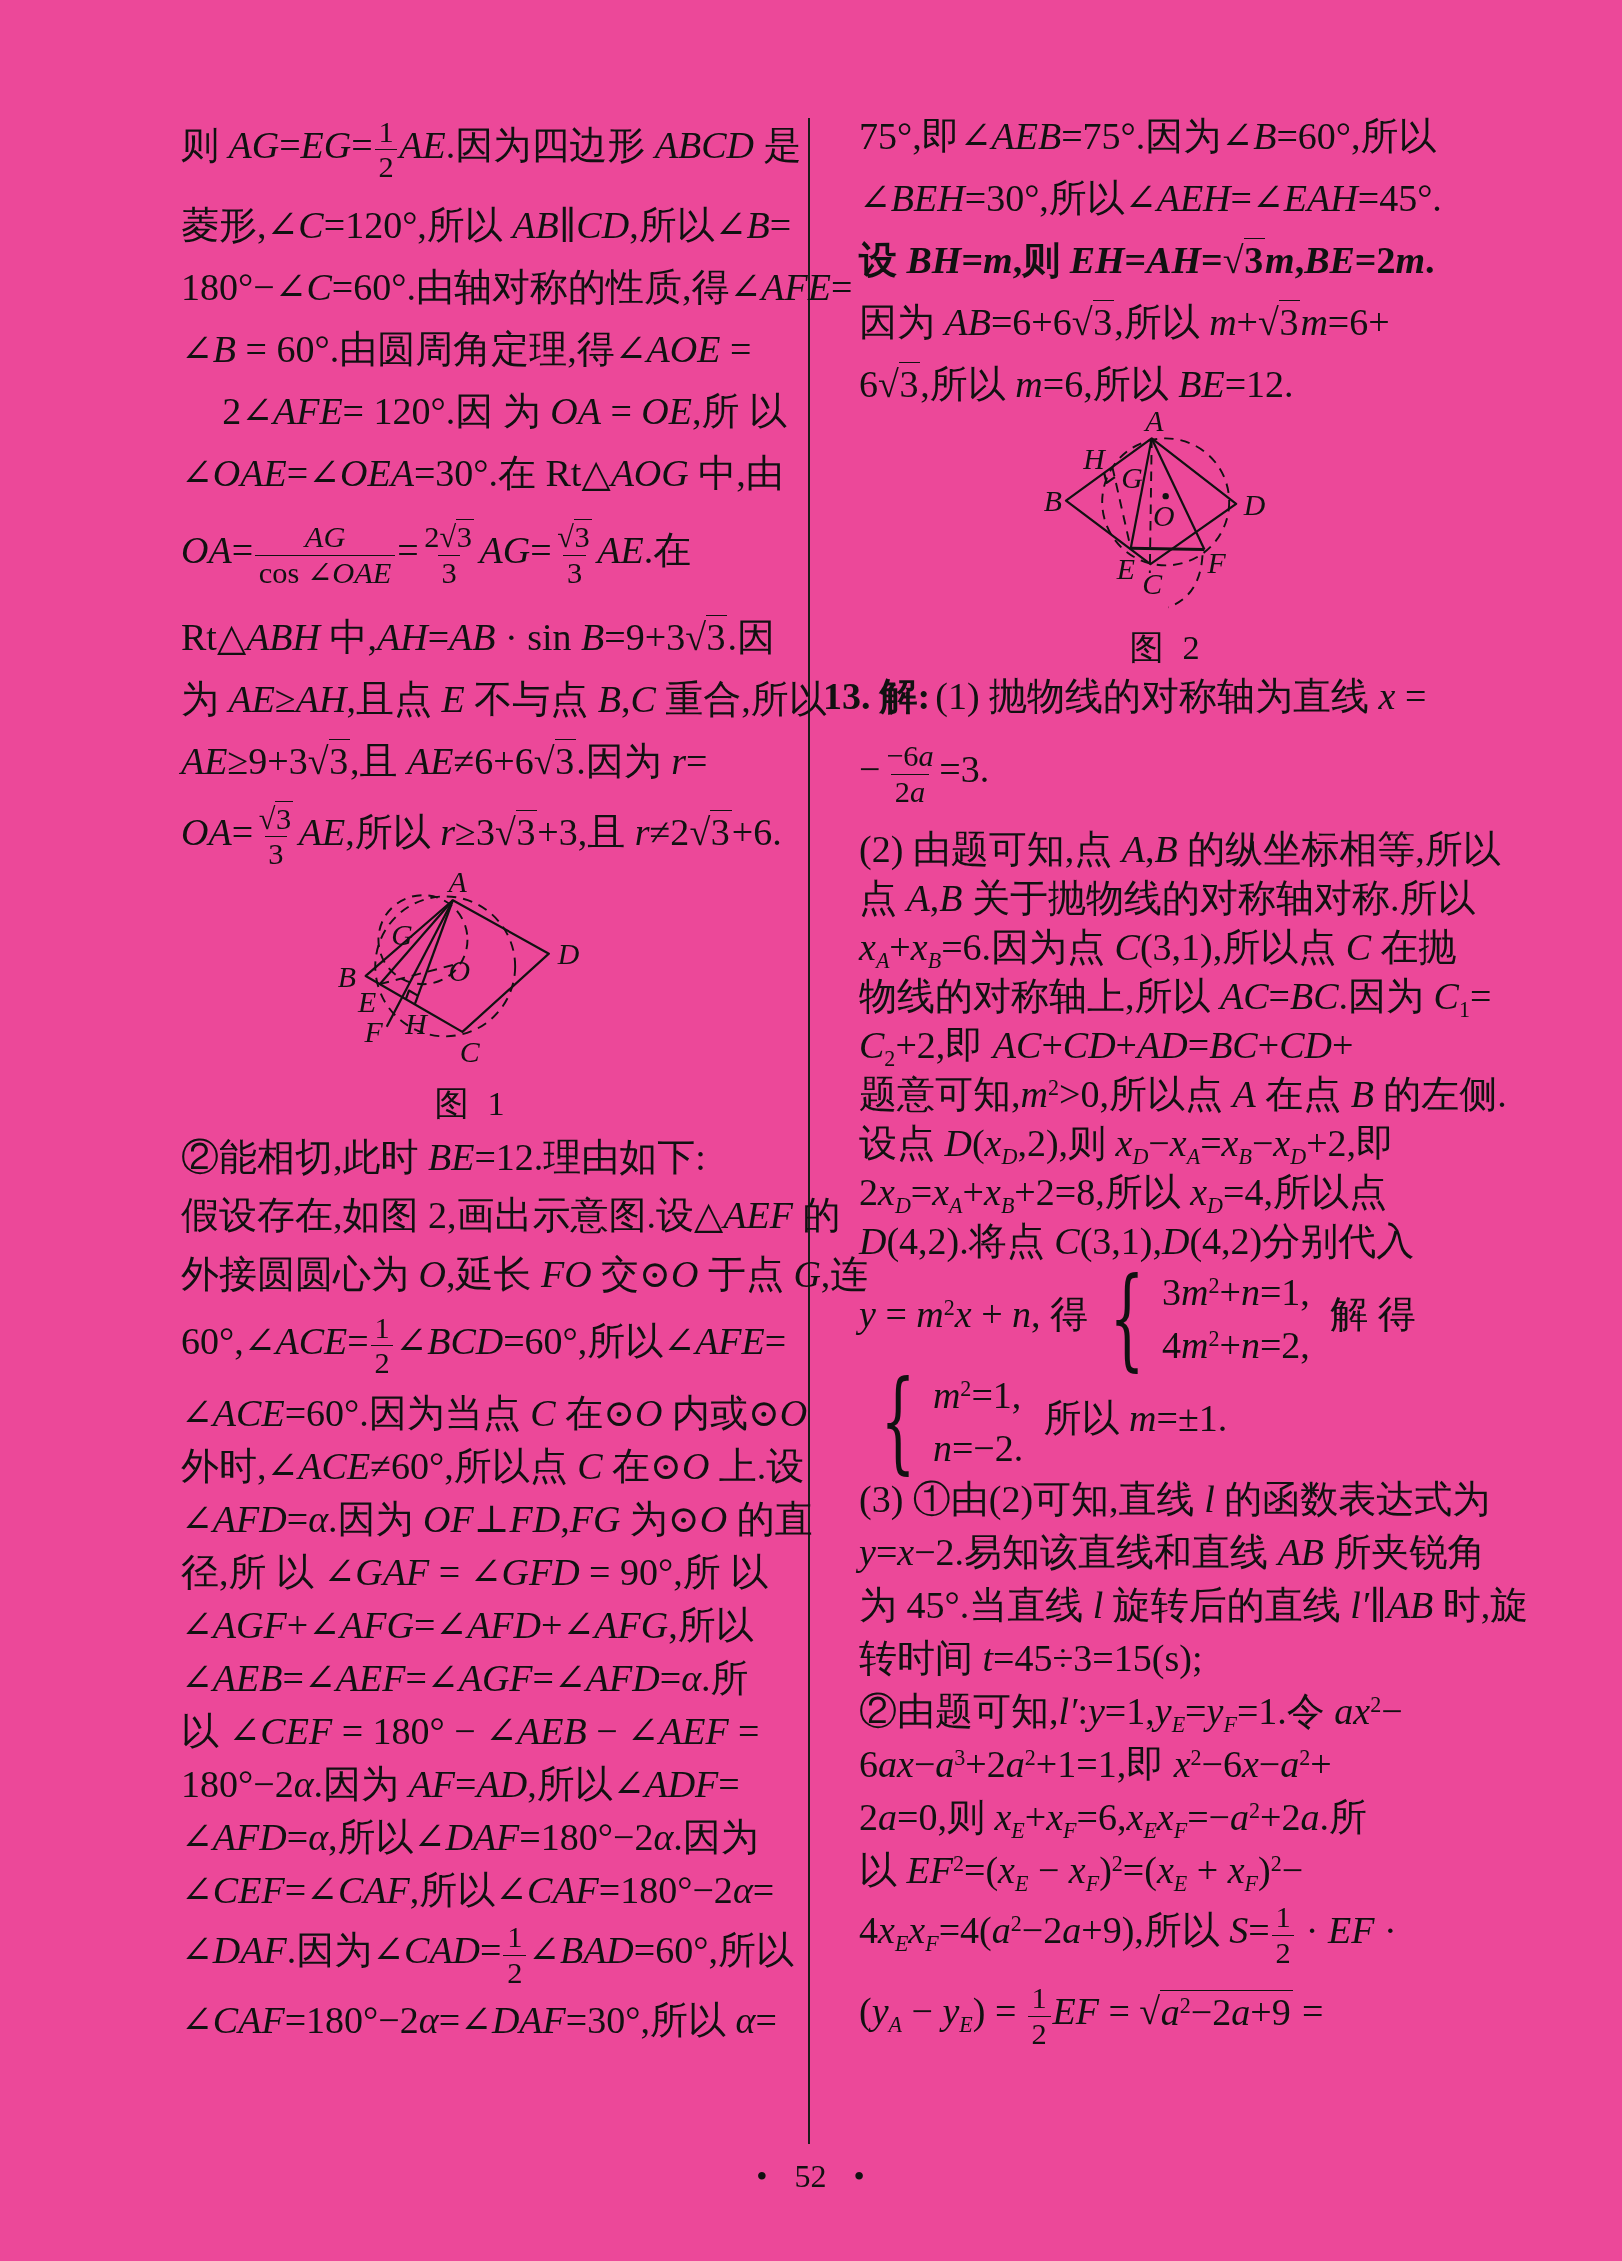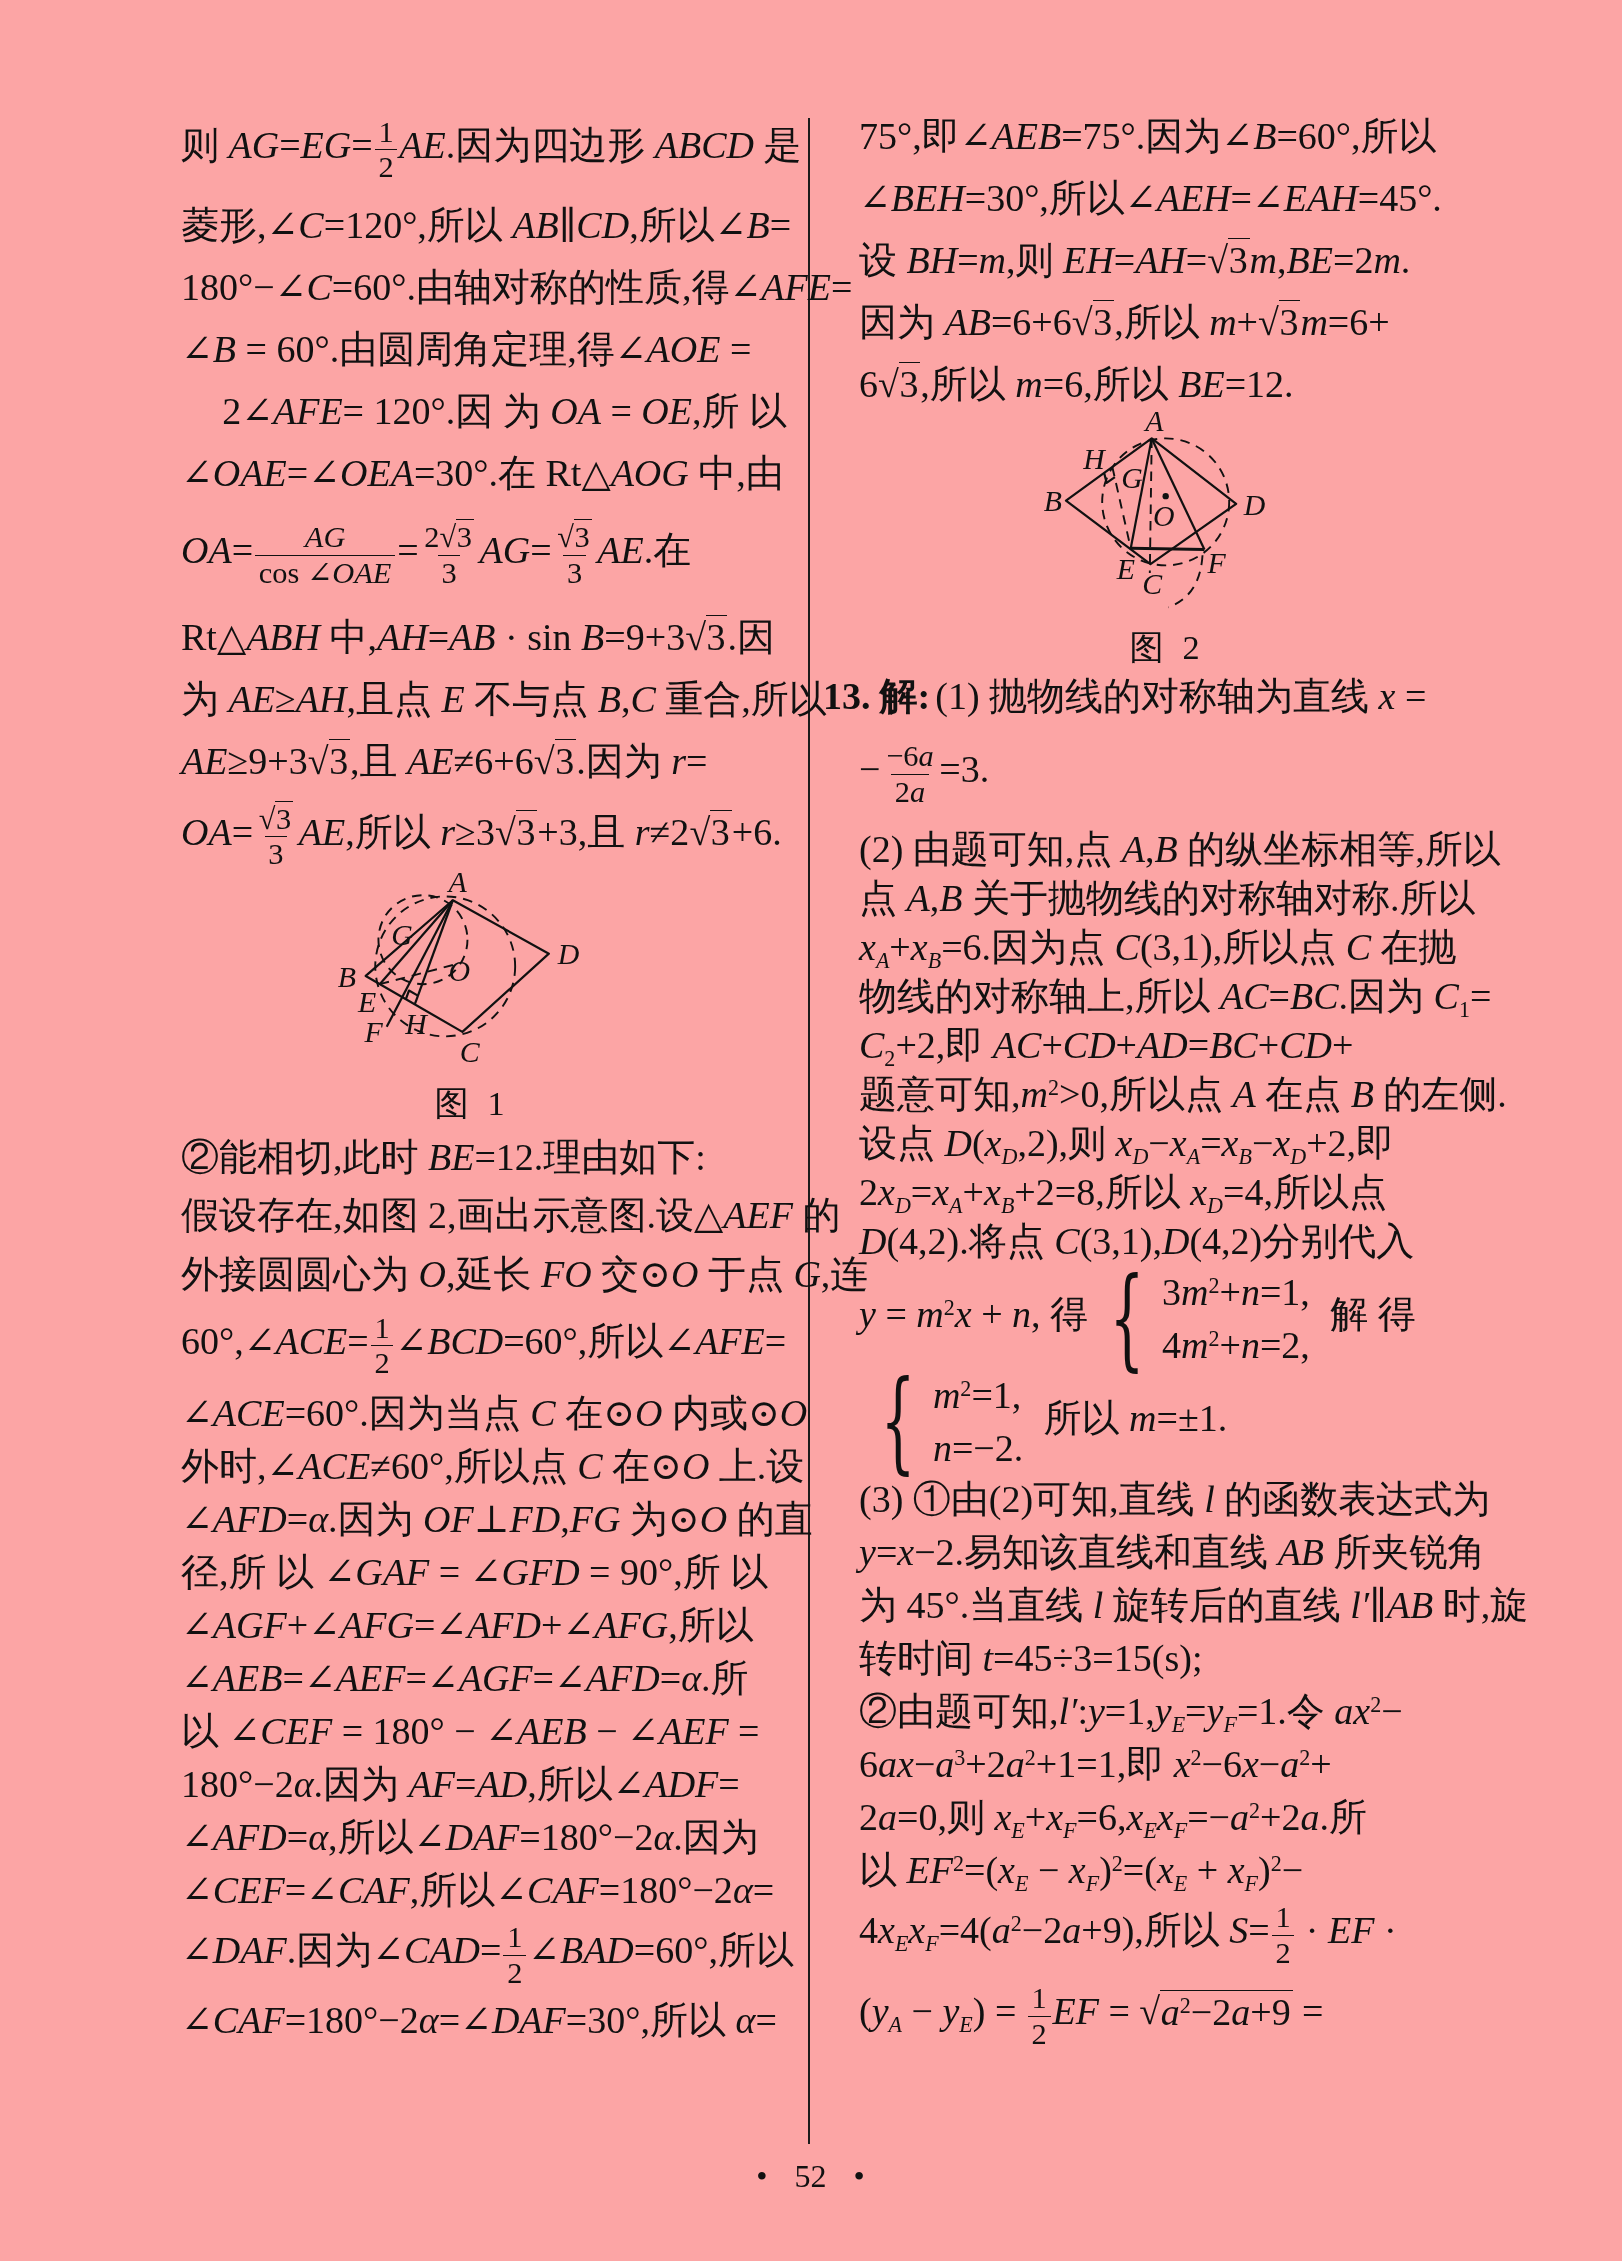--- a/index.html
+++ b/index.html
@@ -1,19 +1,19 @@
 <!DOCTYPE html>
 <html style="font-size:10.2px"><head>
 <meta charset="utf-8">
 <style>
   html,body{margin:0;padding:0;background:#888;}
   .page{
     position:relative;
     width:1623px;height:2261px;
-    background:#fca5a5;
+    background:#ec4899;
     color:#111;
     font-family:"Liberation Serif","DejaVu Serif",serif;
     font-size:38px;
     overflow:hidden;
   }
   .divider{
     position:absolute;left:808px;top:118px;width:1.9px;height:2026px;
     background:#1c1c1c;
   }
   .col{position:absolute;top:105px;}
@@ -174,21 +174,21 @@
         <span class="lt">∠<i>CAF</i>=180°−2<i>α</i>=∠<i>DAF</i>=30°,所以 <i>α</i>=</span>
       </div>
     </div>
   <div class="col col-right" id="col-right">
       <div class="line" style="height: 62px;">
         <span class="lt">75°,即∠<i>AEB</i>=75°.因为∠<i>B</i>=60°,所以</span>
       </div>
       <div class="line" style="height: 62px;">
         <span class="lt">∠<i>BEH</i>=30°,所以∠<i>AEH</i>=∠<i>EAH</i>=45°.</span>
       </div>
-      <div class="line" style="height: 62px;">
+      <div class="line" style="height: 62px; font-weight: bold;">
         <span class="lt">设 <i>BH</i>=<i>m</i>,则 <i>EH</i>=<i>AH</i>=<span class="sq">√<span class="sqb">3</span></span><i>m</i>,<i>BE</i>=2<i>m</i>.</span>
       </div>
       <div class="line" style="height: 62px;">
         <span class="lt">因为 <i>AB</i>=6+6<span class="sq">√<span class="sqb">3</span></span>,所以 <i>m</i>+<span class="sq">√<span class="sqb">3</span></span><i>m</i>=6+</span>
       </div>
       <div class="line" style="height: 62px;">
         <span class="lt">6<span class="sq">√<span class="sqb">3</span></span>,所以 <i>m</i>=6,所以 <i>BE</i>=12.</span>
       </div>
       <div class="line fig-spacer" style="height: 254px;"></div>
       <div class="line" style="height: 54px;">

